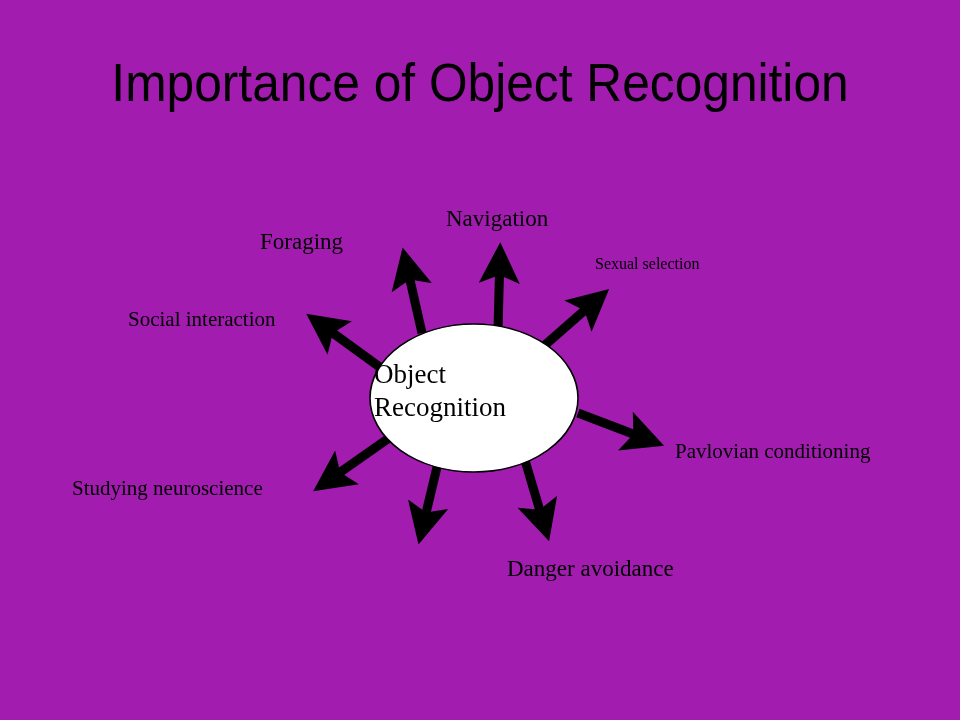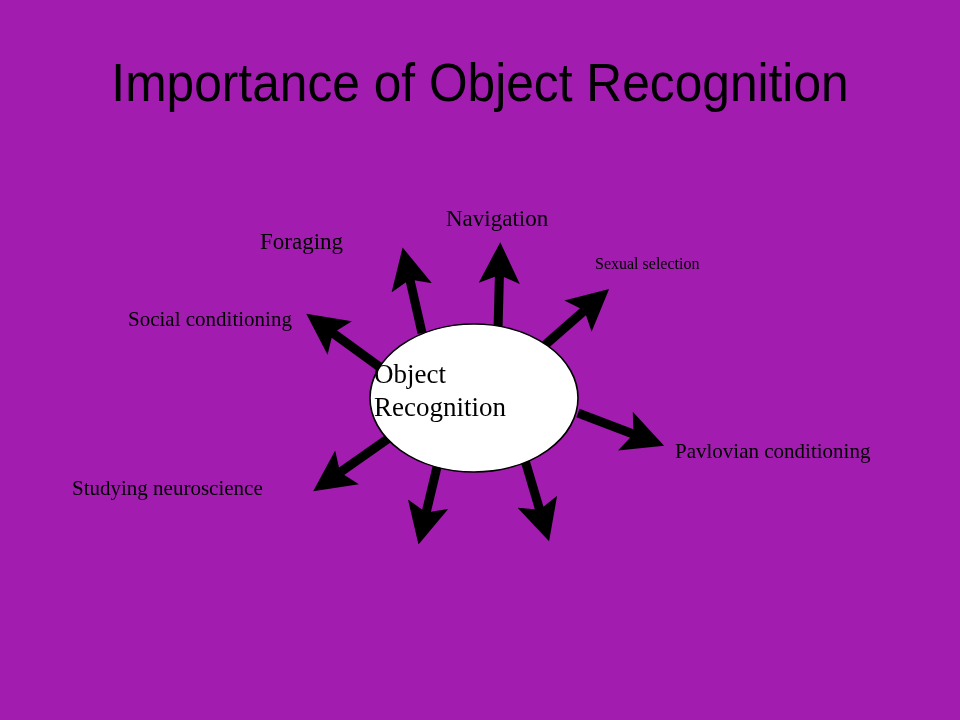--- a/index.html
+++ b/index.html
@@ -92,21 +92,22 @@
     <span class="line">Object</span>
     <span class="line">Recognition</span>
   </div>
 
   <div class="node-label" style="left:260px; top:215px;margin-top:15px;">Foraging</div>
 
   <div class="node-label" style="left:446px; top:207px;">Navigation</div>
 
   <div class="node-label" style="left:595px; top:255px; font-size:16px;">Sexual selection</div>
 
-  <div class="node-label" style="left:128px; top:308px; font-size:21px;">Social conditioning</div>
+  <div class="node-label" style="left:128px; top:308px; font-size:21px;">Social interaction</div>
 
   <div class="node-label" style="left:72px; top:477px; font-size:21px;">Studying neuroscience</div>
 
   <div class="node-label" style="left:675px; top:440px; font-size:21px;">Pavlovian conditioning</div>
 
 
+  <div class="node-label" style="left:507px; top:557px;">Danger avoidance</div>
 
 </div>
 
 </body></html>

